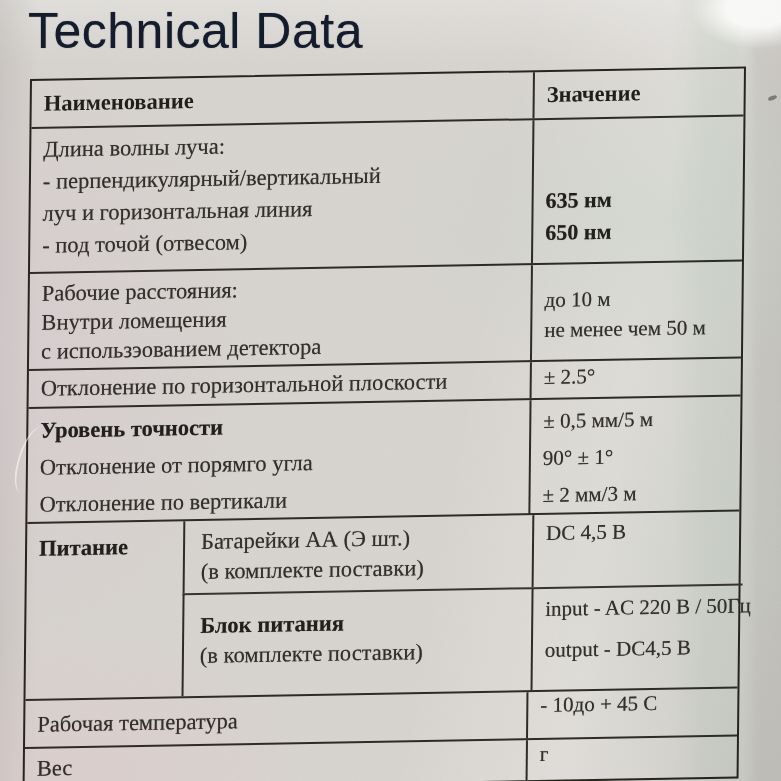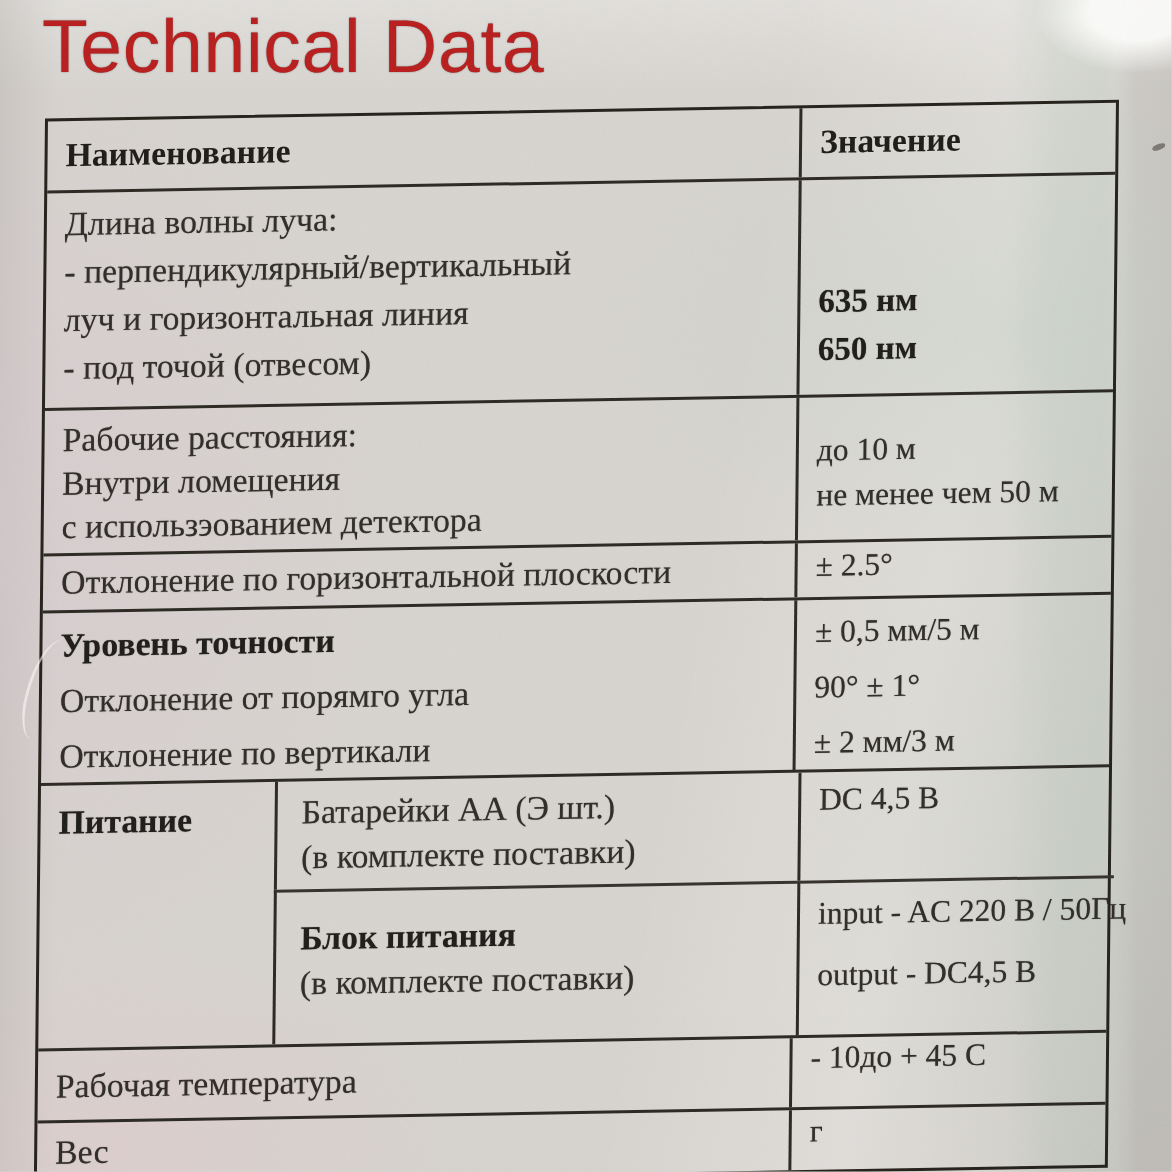--- a/index.html
+++ b/index.html
@@ -16,21 +16,21 @@
       linear-gradient(100deg, rgba(255,255,255,0) 58%, rgba(255,255,255,0.22) 76%, rgba(60,58,55,0.06) 97%),
       linear-gradient(to right, rgba(110,105,104,0.14), rgba(255,255,255,0) 5%),
       linear-gradient(to right, rgba(0,0,0,0) 86%, rgba(186,197,185,0.40) 90%, rgba(186,197,185,0.40) 94%, rgba(0,0,0,0) 97%),
       linear-gradient(to right, rgba(0,0,0,0) 95%, rgba(140,138,134,0.22) 97%, rgba(140,138,134,0.22) 100%),
       linear-gradient(to bottom, rgba(255,255,255,0.25), rgba(255,255,255,0) 8%);
   }
   .title{
     position:absolute;left:28px;top:2px;margin:0;
     font-family:"Liberation Sans", sans-serif;
     font-size:50px;font-weight:400;letter-spacing:0.5px;
-    color:#b91c1c;
+    color:#0f172a;
     text-shadow:0 0 1px rgba(22,21,19,0.55);
   }
   .tbl{
     position:absolute;left:30px;top:79px;width:716px;
     transform:skew(-0.6deg,-1deg);transform-origin:0 0;
     border:2.5px solid #232019;
     box-sizing:border-box;
     color:#2e2b27;
   }
   .row{display:grid;grid-template-columns:1fr 211px;box-sizing:border-box;border-top:2px solid #2a2721;}

